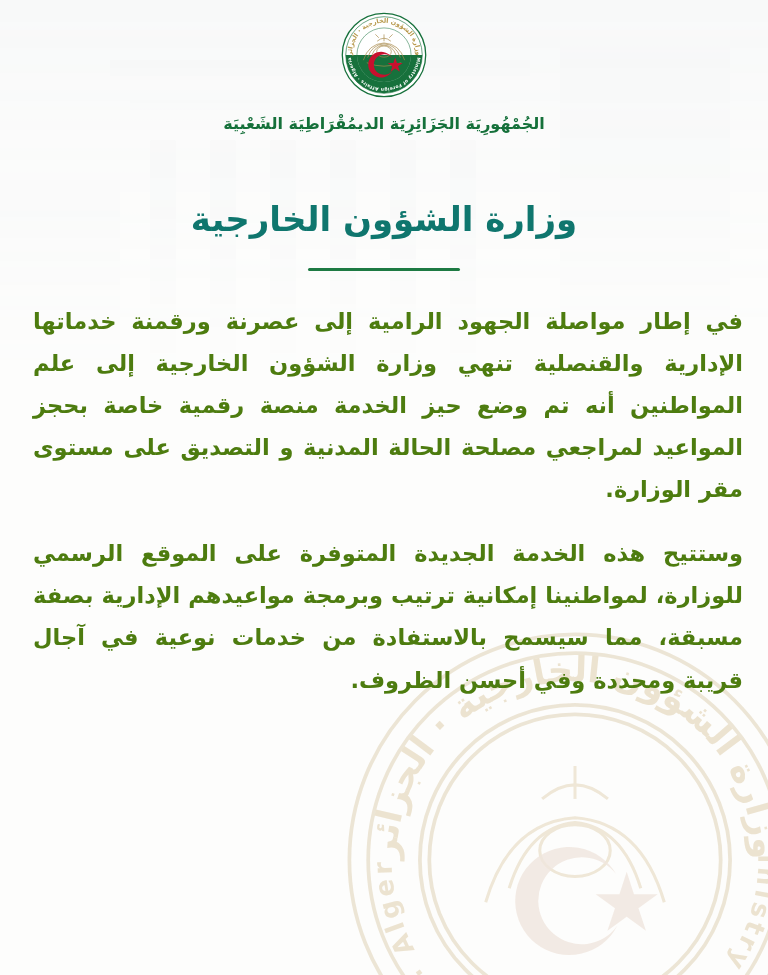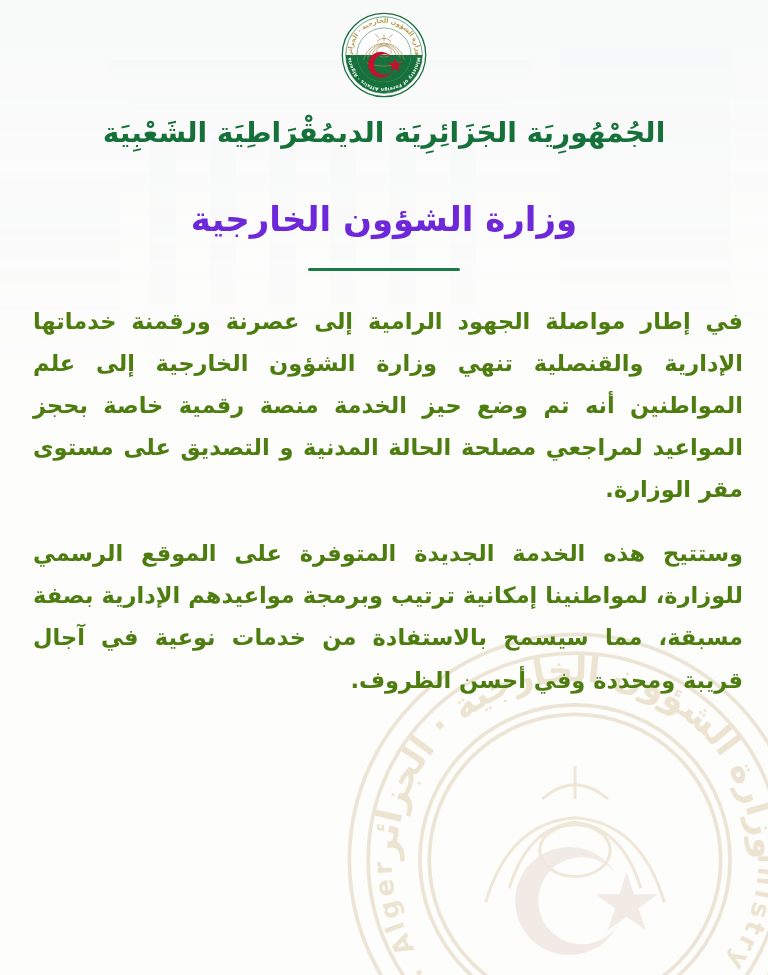--- a/index.html
+++ b/index.html
@@ -82,34 +82,34 @@
     display: block;
   }
 
   .republic-title {
     position: absolute;
     top: 112px;
     left: 0;
     right: 0;
     text-align: center;
     color: #15703a;
-    font-size: 28px;
+    font-size: 16px;
     font-weight: bold;
     letter-spacing: 0px;
     line-height: 1.5;
     font-family: "DejaVu Sans", "Liberation Sans", sans-serif;
   }
 
   .ministry-title {
     position: absolute;
     top: 196px;
     left: 0;
     right: 0;
     text-align: center;
-    color: #6d28d9;
+    color: #0f766e;
     font-size: 34px;
     font-weight: bold;
     line-height: 1.4;
     font-family: "DejaVu Sans", "Liberation Sans", sans-serif;
   }
 
   .divider-wrap {
     position: absolute;
     top: 268px;
     left: 0;

